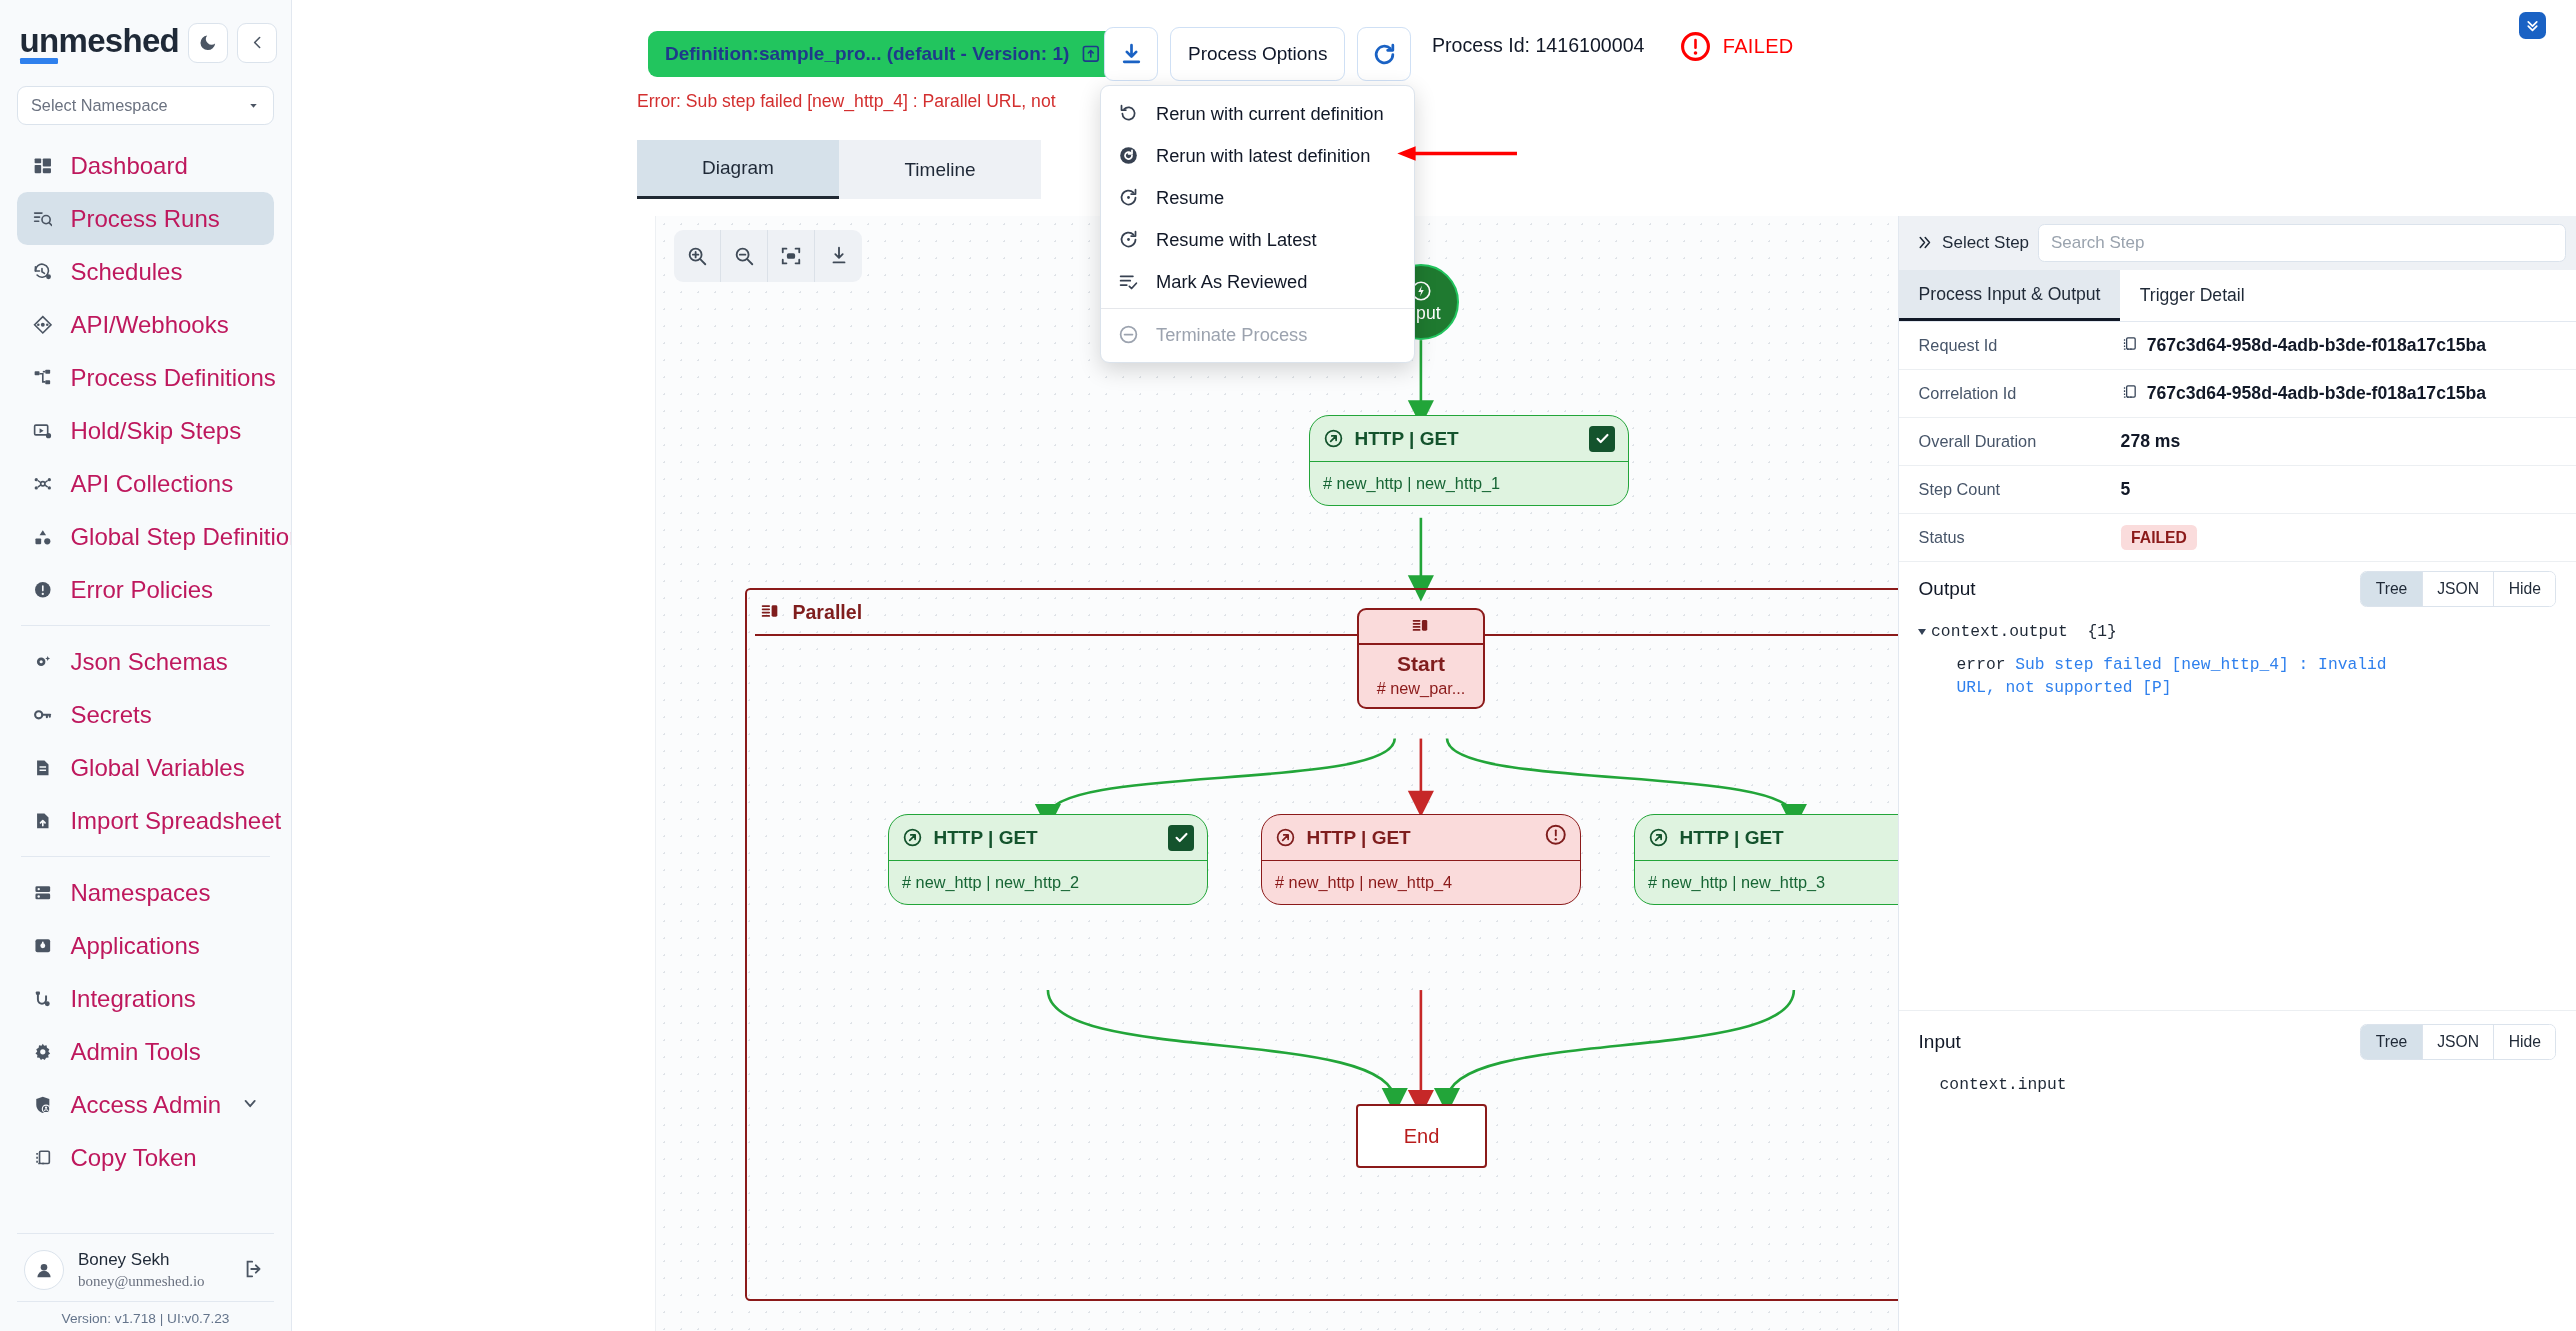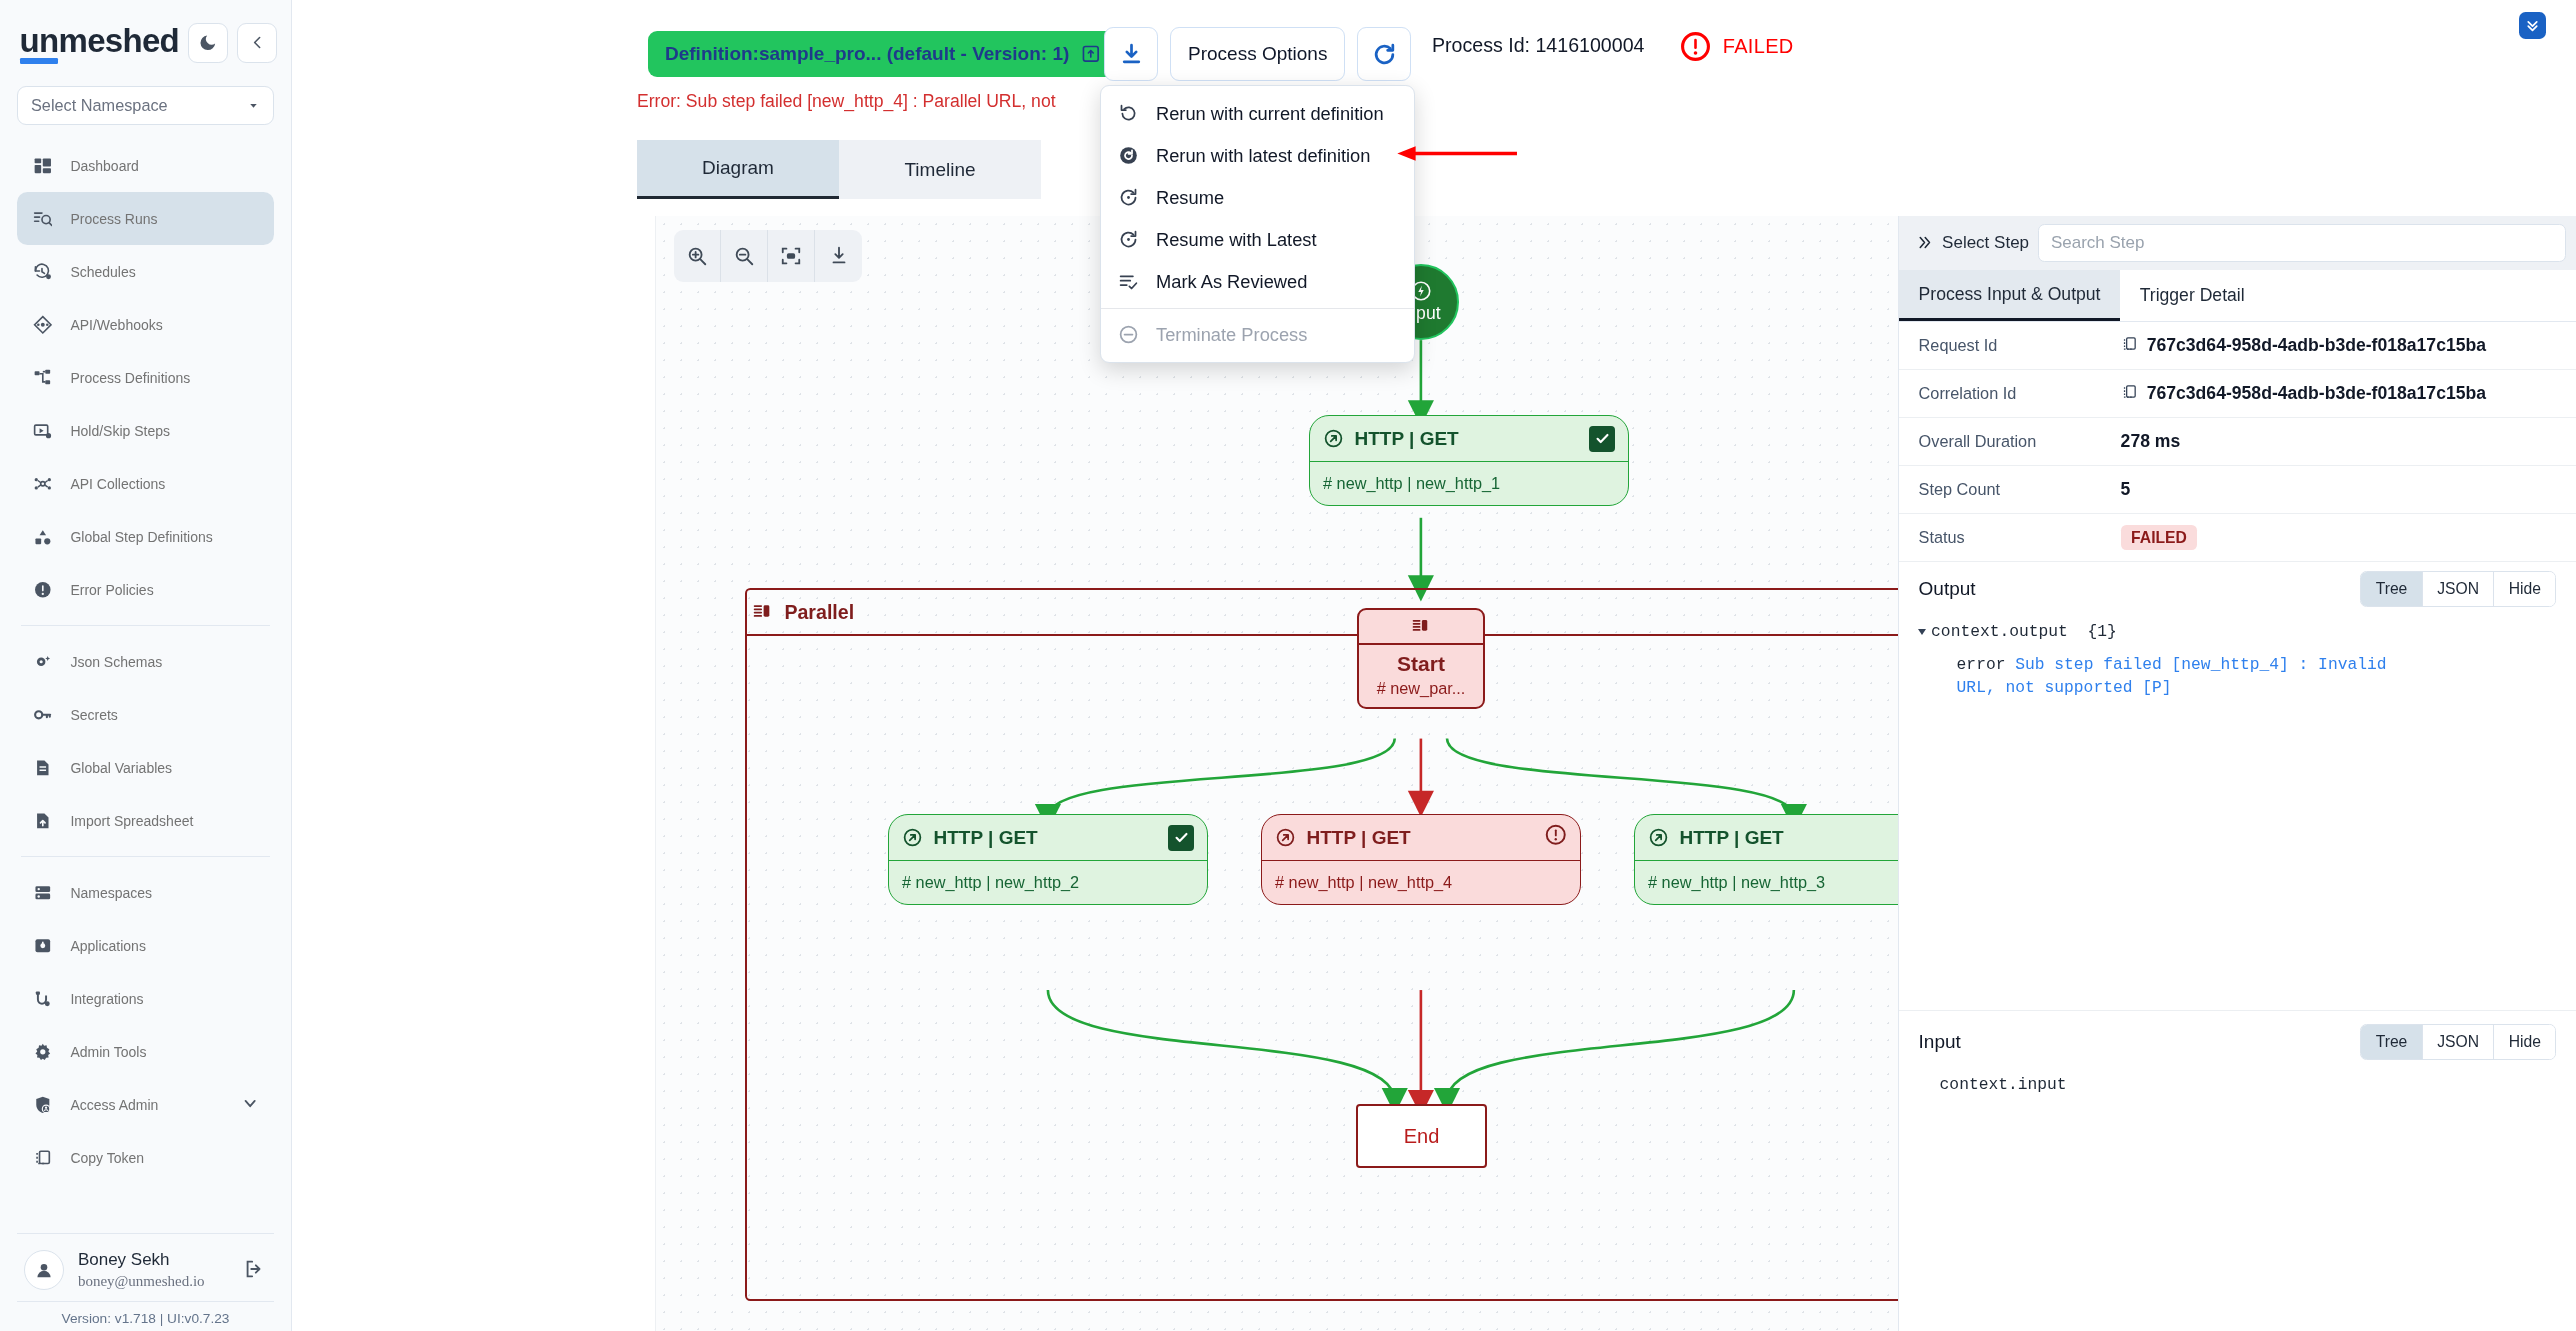--- a/index.html
+++ b/index.html
@@ -38,21 +38,21 @@
     margin: 14.4px 17px 6.5px 17px; height: 39px;
     border: 0.7px solid #dbe3ec; border-radius: 9.1px; background: #fff;
     display: flex; align-items: center; justify-content: space-between;
     padding: 0 13px 0 13px;
     font-size: 16.3px; color: #6b7280;
   }
   .nav { flex: 1 1 auto; padding: 7.8px 17px 0 17px; overflow: hidden; }
   .nav-item {
     display: flex; align-items: center; gap: 17px;
     height: 53px; padding: 0 14.4px; border-radius: 10.5px;
-    font-size: 14px; color: #737373; white-space: nowrap;
+    font-size: 24px; color: #be185d; white-space: nowrap;
   }
   .nav-item.active { background: #d6e1ea; }
   .nav-item .ico { width: 22px; height: 22px; display:flex; align-items:center; justify-content:center; flex:0 0 22px; }
   .nav-item .chev { margin-left: auto; }
   .nav-sep { height: 0.7px; background: #e2e8f0; margin: 9.1px 3.9px; }
 
   .user-sep { height:0.7px; background:#e2e8f0; margin: 6.5px 17px; }
   .user-row {
     display: flex; align-items: center; gap: 14.4px; padding: 10.5px 26px 10.5px 23.5px;
   }
@@ -171,21 +171,21 @@
   }
   .inputnode .lbl { font-size: 17.6px; }
 
   .parallel-box {
     position: absolute; border: 2px solid #8b1a1a; border-radius: 5.2px;
     background: transparent;
   }
   .parallel-hdr {
     height: 46px; border-bottom: 2px solid #8b1a1a;
     display: flex; align-items: center; gap: 11.8px; padding: 0 6px;
-    font-size: 19.6px; font-weight: bold; color: #7f1d1d;
+    font-size: 19.6px; font-weight: bold; color: #7f1d1d; margin-left: 8px;
   }
   .startnode {
     border: 2px solid #8b1a1a; border-radius: 9.1px; background: #fadbdb;
     width: 128px; overflow: hidden;
   }
   .startnode .top { height: 35px; display:flex; align-items:center; justify-content:center; border-bottom: 2px solid #8b1a1a; }
   .startnode .nm { text-align: center; font-size: 21px; font-weight: bold; color: #7f1d1d; padding-top: 6.5px; }
   .startnode .id { text-align: center; font-size: 16.3px; color: #8b1a1a; padding: 3.9px 0 9.1px 0; }
   .endnode {
     width: 131px; height: 64px; border: 2px solid #8b1a1a; border-radius: 3.9px;

